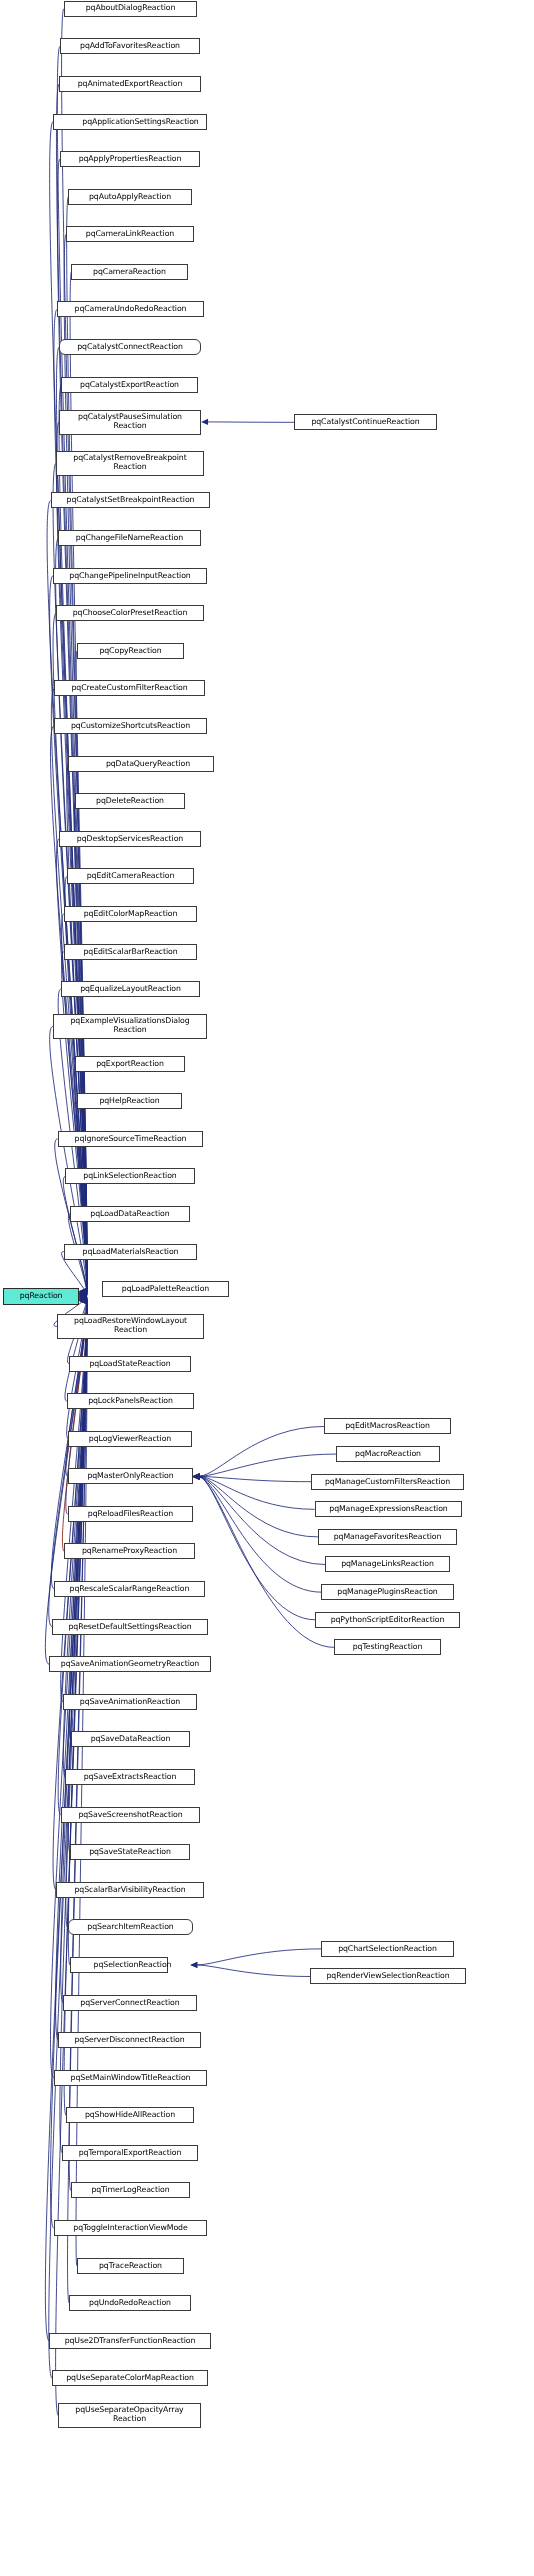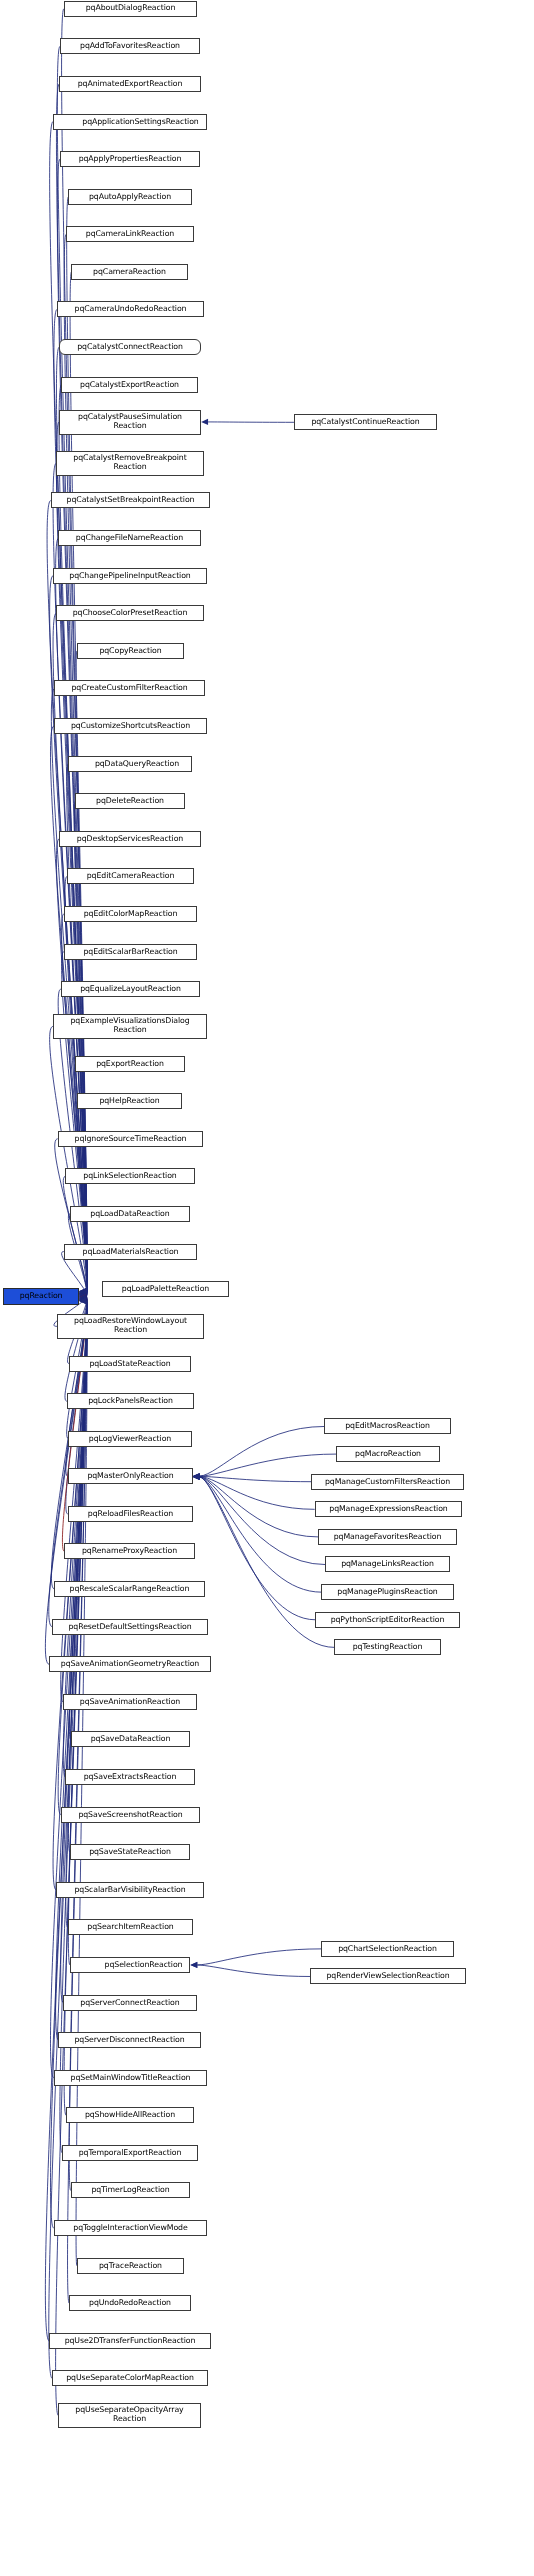--- a/index.html
+++ b/index.html
@@ -34,21 +34,21 @@
     font-size: 7.8px;
     line-height: 8.8px;
     display: flex;
     align-items: center;
     justify-content: center;
     text-align: center;
     white-space: pre-line;
     letter-spacing: -0.1px;
   }
   .node.root {
-    background: #1d4ed8;
+    background: #5eead4;
     border-color: #2b2b2b;
   }
 </style>
 </head>
 <body>
 
 <div id="diagram">
   <svg id="edge-layer" viewBox="0 0 697 3358" width="535" height="2576" xmlns="http://www.w3.org/2000/svg">
       <g>
         <path d="M 112,1683.00625 C 121.48,1649.5761249999998 67.05,11.5 83,11.5" fill="none" stroke="#1f2a7a" stroke-width="1.1"></path>
@@ -376,21 +376,21 @@
 Reaction</div>
       <div class="node" style="left: 56px; top: 451px; width: 148px; height: 24.5px;">pqCatalystRemoveBreakpoint
 Reaction</div>
       <div class="node" style="left: 51px; top: 492px; width: 159px; height: 16px;">pqCatalystSetBreakpointReaction</div>
       <div class="node" style="left: 58px; top: 530px; width: 143px; height: 16px;">pqChangeFileNameReaction</div>
       <div class="node" style="left: 53px; top: 568px; width: 154px; height: 16px;">pqChangePipelineInputReaction</div>
       <div class="node" style="left: 56px; top: 605px; width: 148px; height: 16px;">pqChooseColorPresetReaction</div>
       <div class="node" style="left: 77px; top: 643px; width: 107px; height: 16px;">pqCopyReaction</div>
       <div class="node" style="left: 54px; top: 680px; width: 151px; height: 16px;">pqCreateCustomFilterReaction</div>
       <div class="node" style="left: 54px; top: 718px; width: 153px; height: 16px;">pqCustomizeShortcutsReaction</div>
-      <div class="node" style="left: 68px; top: 756px; width: 124px; height: 16px; padding-left: 14px;">pqDataQueryReaction</div>
+      <div class="node" style="left: 68px; top: 756px; width: 146px; height: 16px; padding-left: 14px;">pqDataQueryReaction</div>
       <div class="node" style="left: 75px; top: 793px; width: 110px; height: 16px;">pqDeleteReaction</div>
       <div class="node" style="left: 59px; top: 831px; width: 142px; height: 16px;">pqDesktopServicesReaction</div>
       <div class="node" style="left: 67px; top: 868px; width: 127px; height: 16px;">pqEditCameraReaction</div>
       <div class="node" style="left: 64px; top: 906px; width: 133px; height: 16px;">pqEditColorMapReaction</div>
       <div class="node" style="left: 64px; top: 944px; width: 133px; height: 16px;">pqEditScalarBarReaction</div>
       <div class="node" style="left: 61px; top: 981px; width: 139px; height: 16px;">pqEqualizeLayoutReaction</div>
       <div class="node" style="left: 53px; top: 1014px; width: 154px; height: 24.5px;">pqExampleVisualizationsDialog
 Reaction</div>
       <div class="node" style="left: 75px; top: 1056px; width: 110px; height: 16px;">pqExportReaction</div>
       <div class="node" style="left: 77px; top: 1093px; width: 105px; height: 16px;">pqHelpReaction</div>
@@ -409,22 +409,22 @@
       <div class="node" style="left: 64px; top: 1543px; width: 131px; height: 16px;">pqRenameProxyReaction</div>
       <div class="node" style="left: 54px; top: 1581px; width: 151px; height: 16px;">pqRescaleScalarRangeReaction</div>
       <div class="node" style="left: 52px; top: 1619px; width: 156px; height: 16px;">pqResetDefaultSettingsReaction</div>
       <div class="node" style="left: 49px; top: 1656px; width: 162px; height: 16px;">pqSaveAnimationGeometryReaction</div>
       <div class="node" style="left: 63px; top: 1694px; width: 134px; height: 16px;">pqSaveAnimationReaction</div>
       <div class="node" style="left: 71px; top: 1731px; width: 119px; height: 16px;">pqSaveDataReaction</div>
       <div class="node" style="left: 65px; top: 1769px; width: 130px; height: 16px;">pqSaveExtractsReaction</div>
       <div class="node" style="left: 61px; top: 1807px; width: 139px; height: 16px;">pqSaveScreenshotReaction</div>
       <div class="node" style="left: 70px; top: 1844px; width: 120px; height: 16px;">pqSaveStateReaction</div>
       <div class="node" style="left: 56px; top: 1882px; width: 148px; height: 16px;">pqScalarBarVisibilityReaction</div>
-      <div class="node" style="left: 68px; top: 1919px; width: 125px; height: 16px;">pqSearchItemReaction</div>
-      <div class="node" style="left: 70px; top: 1957px; width: 120px; height: 16px; padding-left: 27px;">pqSelectionReaction</div>
+      <div class="node" style="left: 68px; top: 1919px; width: 125px; height: 16px; border-radius: 6px;">pqSearchItemReaction</div>
+      <div class="node" style="left: 70px; top: 1957px; width: 98px; height: 16px; padding-left: 27px;">pqSelectionReaction</div>
       <div class="node" style="left: 63px; top: 1995px; width: 134px; height: 16px;">pqServerConnectReaction</div>
       <div class="node" style="left: 58px; top: 2032px; width: 143px; height: 16px;">pqServerDisconnectReaction</div>
       <div class="node" style="left: 54px; top: 2070px; width: 153px; height: 16px;">pqSetMainWindowTitleReaction</div>
       <div class="node" style="left: 66px; top: 2107px; width: 128px; height: 16px;">pqShowHideAllReaction</div>
       <div class="node" style="left: 62px; top: 2145px; width: 136px; height: 16px;">pqTemporalExportReaction</div>
       <div class="node" style="left: 71px; top: 2182px; width: 119px; height: 16px;">pqTimerLogReaction</div>
       <div class="node" style="left: 54px; top: 2220px; width: 153px; height: 16px;">pqToggleInteractionViewMode</div>
       <div class="node" style="left: 77px; top: 2258px; width: 107px; height: 16px;">pqTraceReaction</div>
       <div class="node" style="left: 69px; top: 2295px; width: 122px; height: 16px;">pqUndoRedoReaction</div>
       <div class="node" style="left: 49px; top: 2333px; width: 162px; height: 16px;">pqUse2DTransferFunctionReaction</div>

